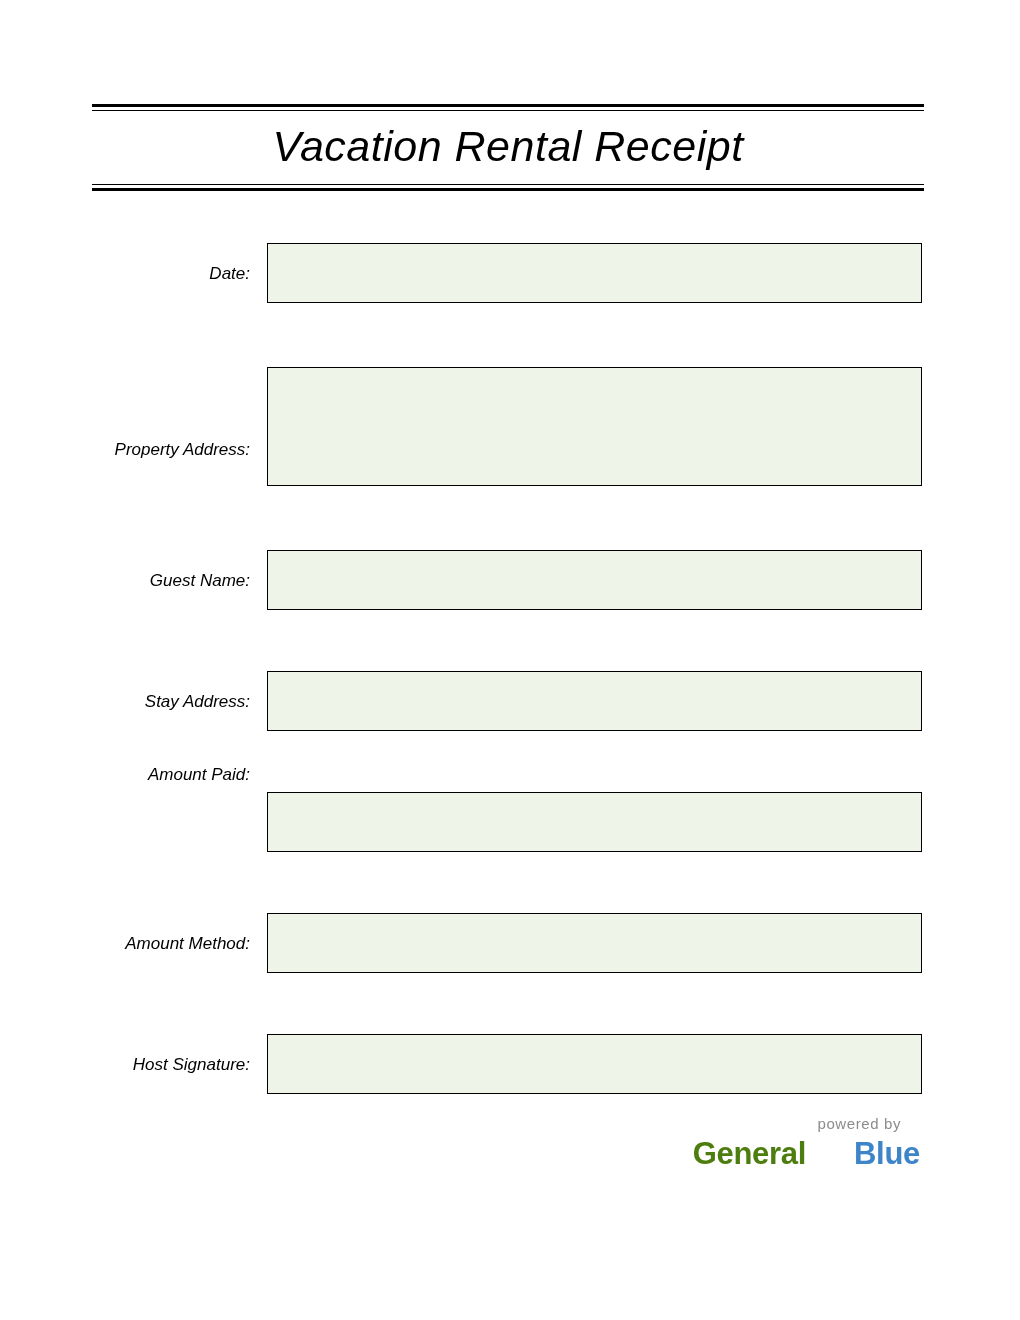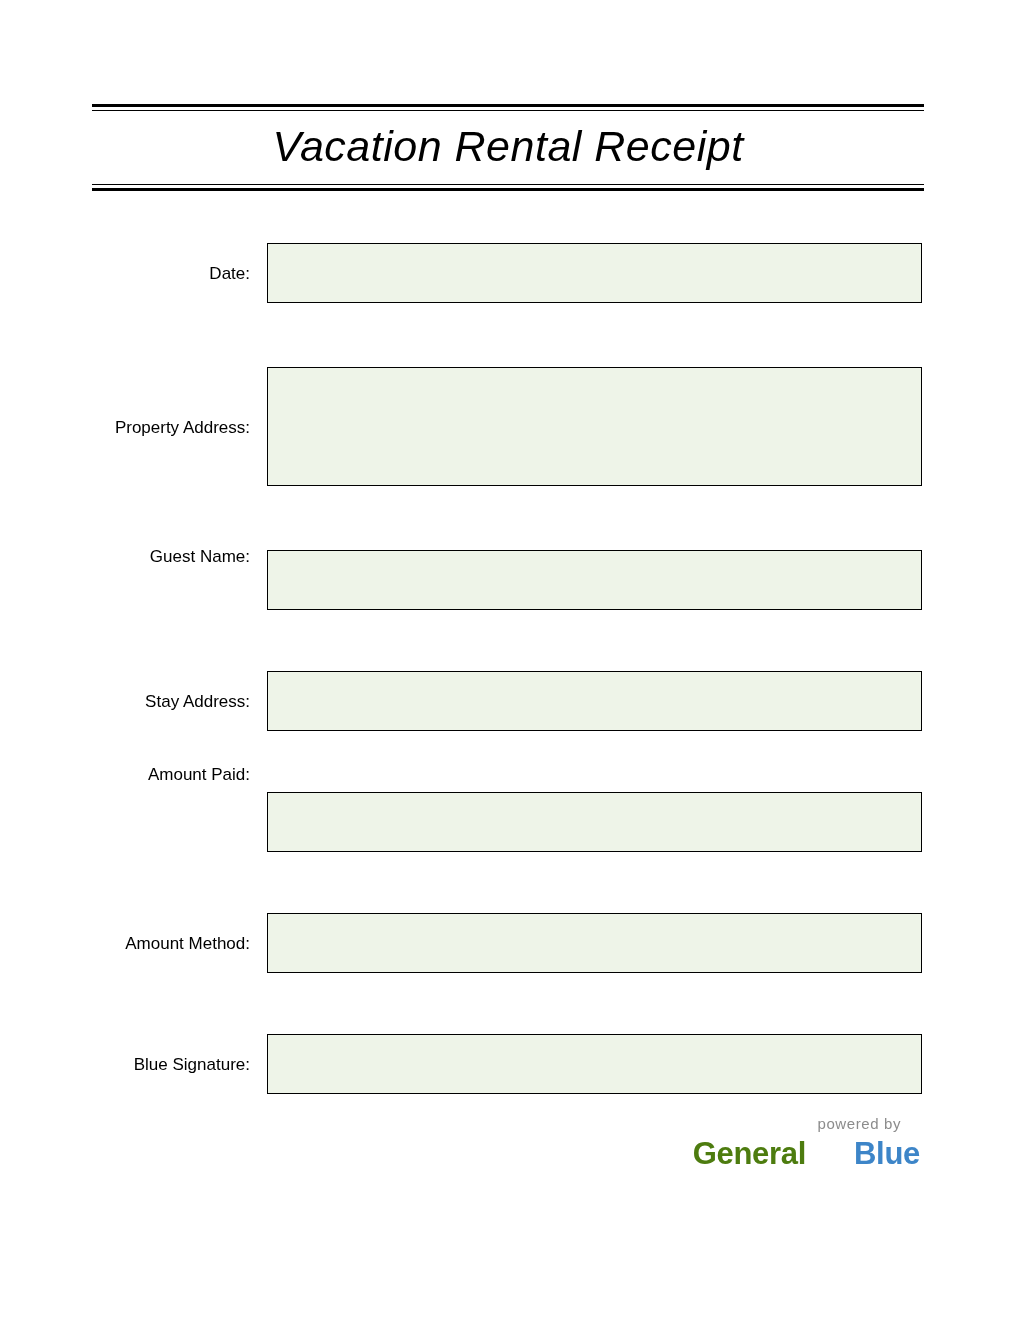--- a/index.html
+++ b/index.html
@@ -68,20 +68,21 @@
   }
   .row {
     position: absolute;
     left: 0;
     width: 1020px;
   }
   .row .label {
     position: absolute;
     right: 770px;           
     font-size: 17px;
+    font-style: italic;
     font-weight: 400;
     white-space: nowrap;
     text-align: right;
   }
   .row .field {
     position: absolute;
     left: 267px;
     width: 655px;
     background: #eef4e8;
     border: 1px solid #000;
@@ -128,41 +129,41 @@
     <div class="title-rule-bottom-inner"></div>
     <div class="title-rule-bottom"></div>
   </div>
 
   <div class="form" id="form-rows">
       <div class="row" style="top: 0px;">
         <div class="label" style="top: 264px;">Date:</div>
         <div class="field" style="top: 243px; height: 60px;"></div>
       </div>
       <div class="row" style="top: 0px;">
-        <div class="label" style="top: 418px;">Property Address:</div>
+        <div class="label" style="top: 440px;">Property Address:</div>
         <div class="field" style="top: 367px; height: 119px;"></div>
       </div>
       <div class="row" style="top: 0px;">
-        <div class="label" style="top: 547px;">Guest Name:</div>
+        <div class="label" style="top: 571px;">Guest Name:</div>
         <div class="field" style="top: 550px; height: 60px;"></div>
       </div>
       <div class="row" style="top: 0px;">
         <div class="label" style="top: 692px;">Stay Address:</div>
         <div class="field" style="top: 671px; height: 60px;"></div>
       </div>
       <div class="row" style="top: 0px;">
         <div class="label" style="top: 765px;">Amount Paid:</div>
         <div class="field" style="top: 792px; height: 60px;"></div>
       </div>
       <div class="row" style="top: 0px;">
         <div class="label" style="top: 934px;">Amount Method:</div>
         <div class="field" style="top: 913px; height: 60px;"></div>
       </div>
       <div class="row" style="top: 0px;">
-        <div class="label" style="top: 1055px;">Blue Signature:</div>
+        <div class="label" style="top: 1055px;">Host Signature:</div>
         <div class="field" style="top: 1034px; height: 60px;"></div>
       </div>
     </div>
 
   <div class="footer">
     <div class="powered">powered by</div>
     <div class="brand">
       <span class="general">General</span><span class="blue">Blue</span>
     </div>
   </div>

